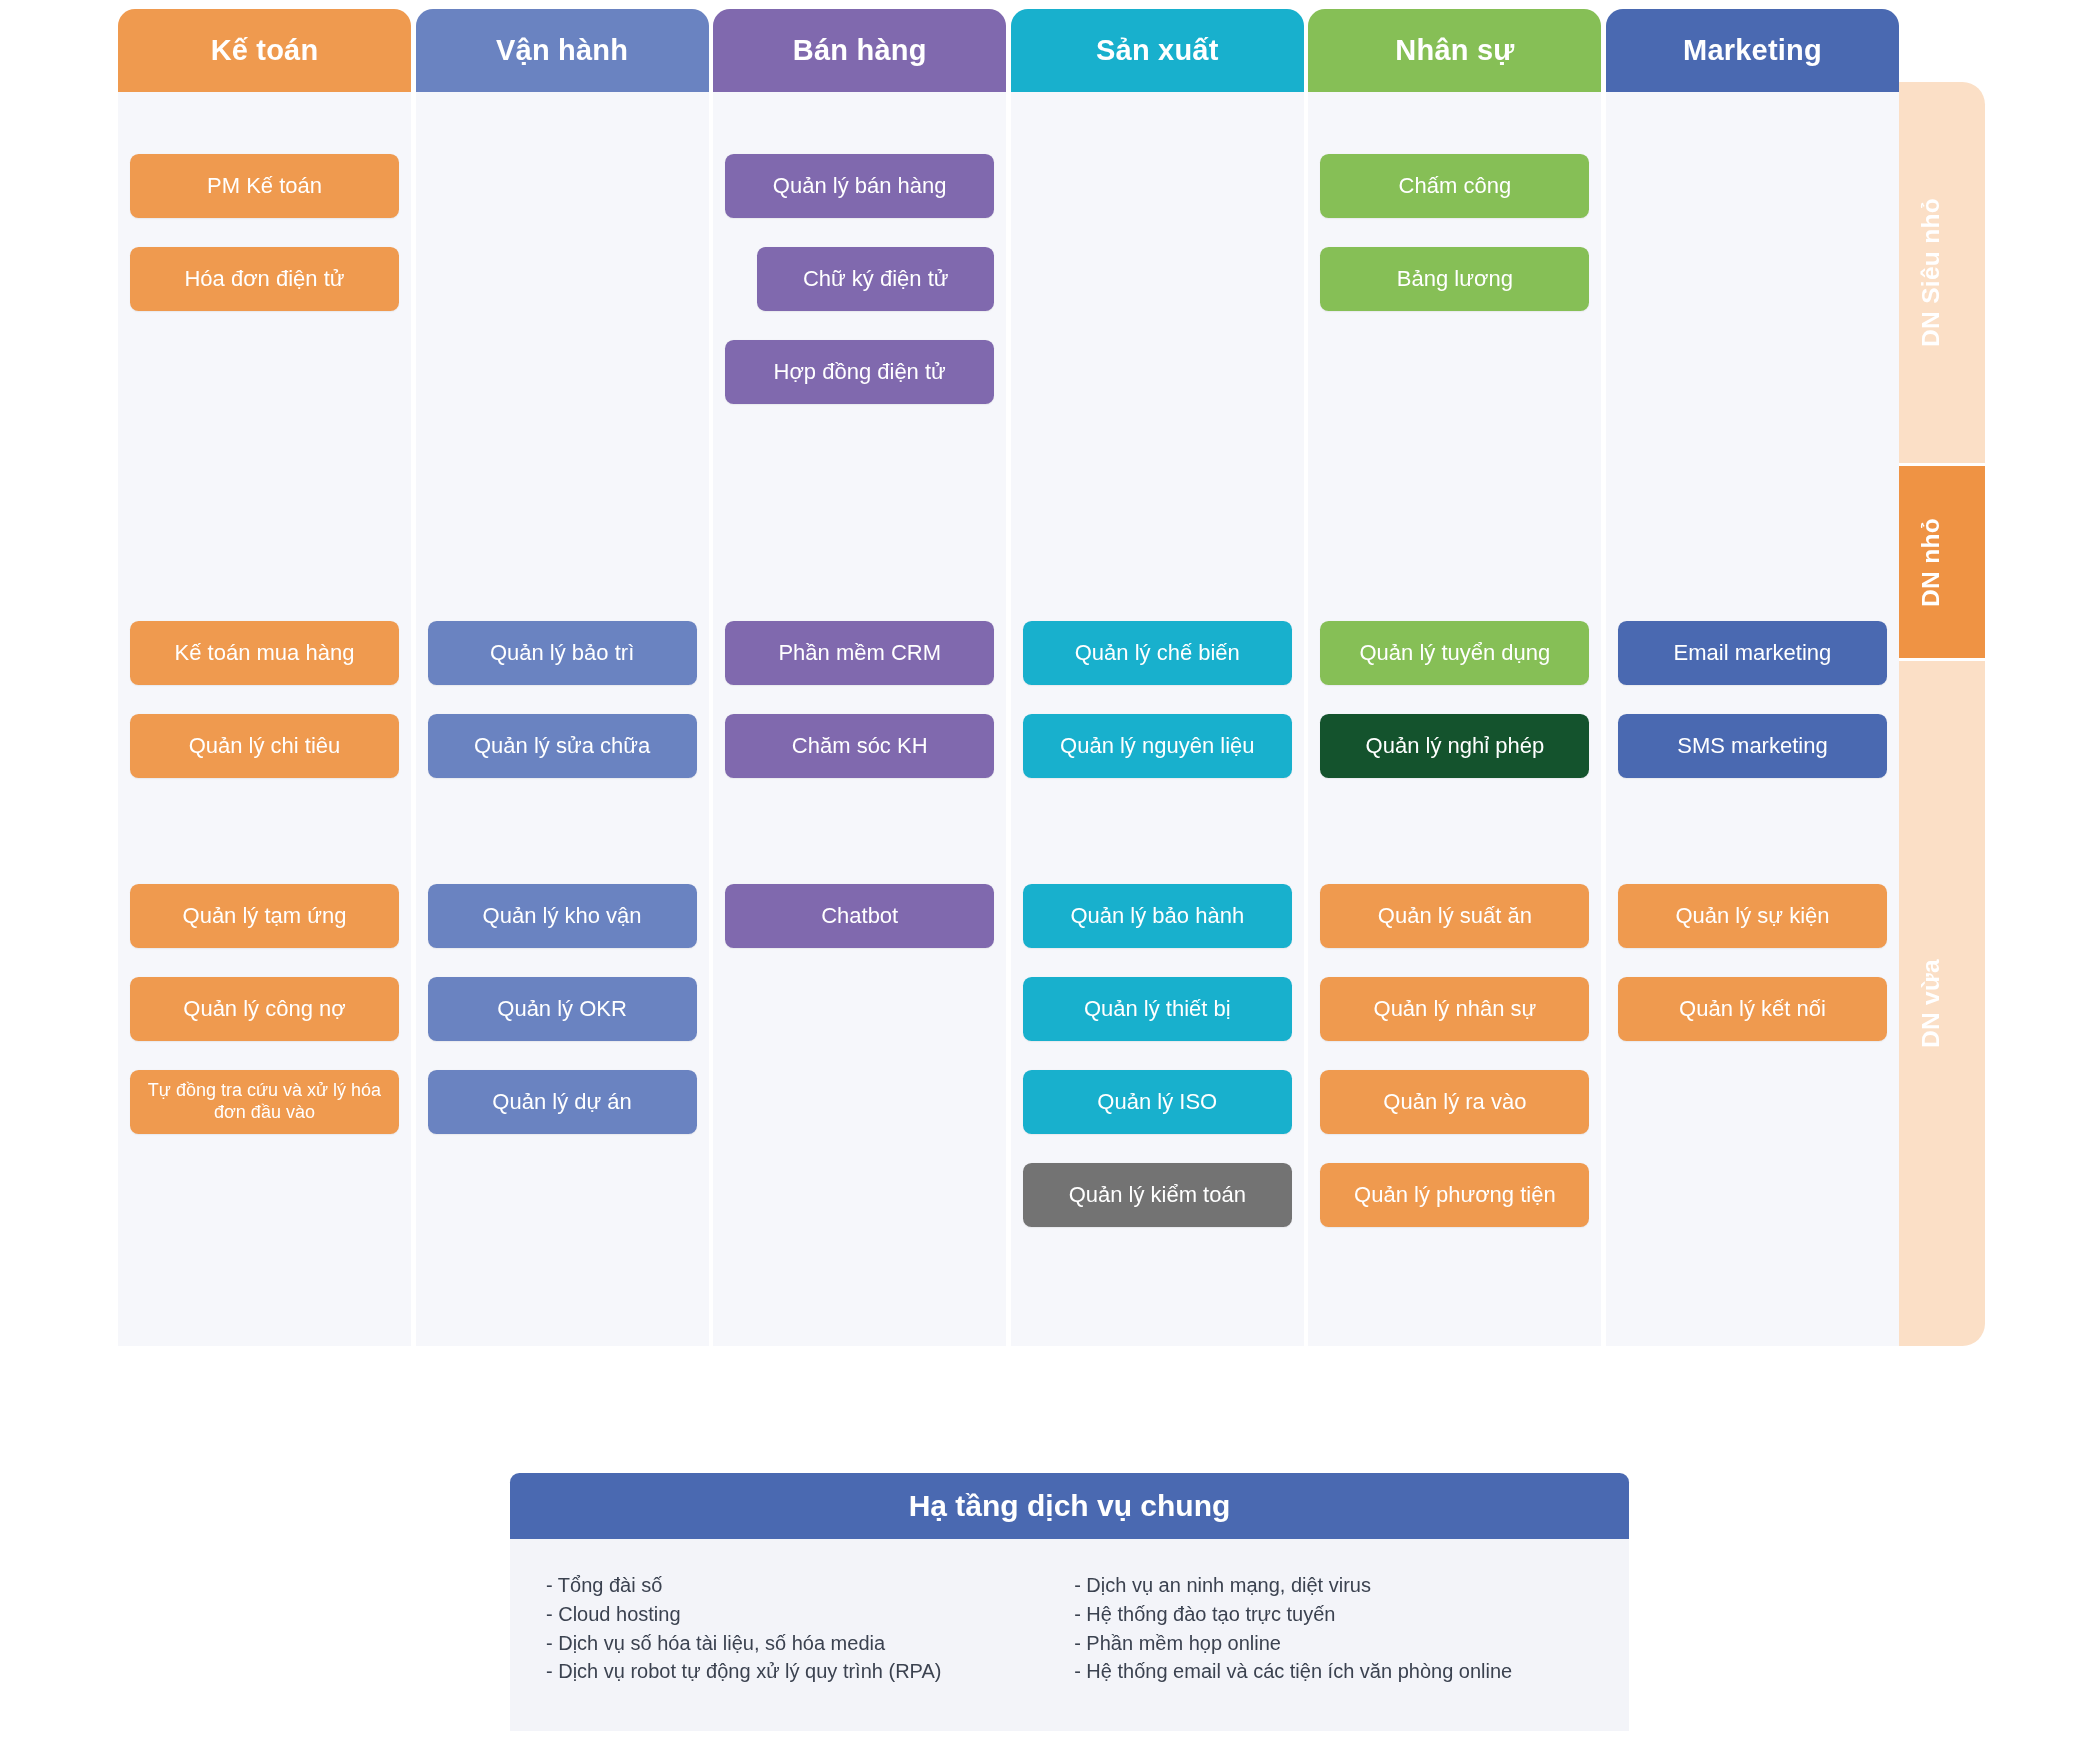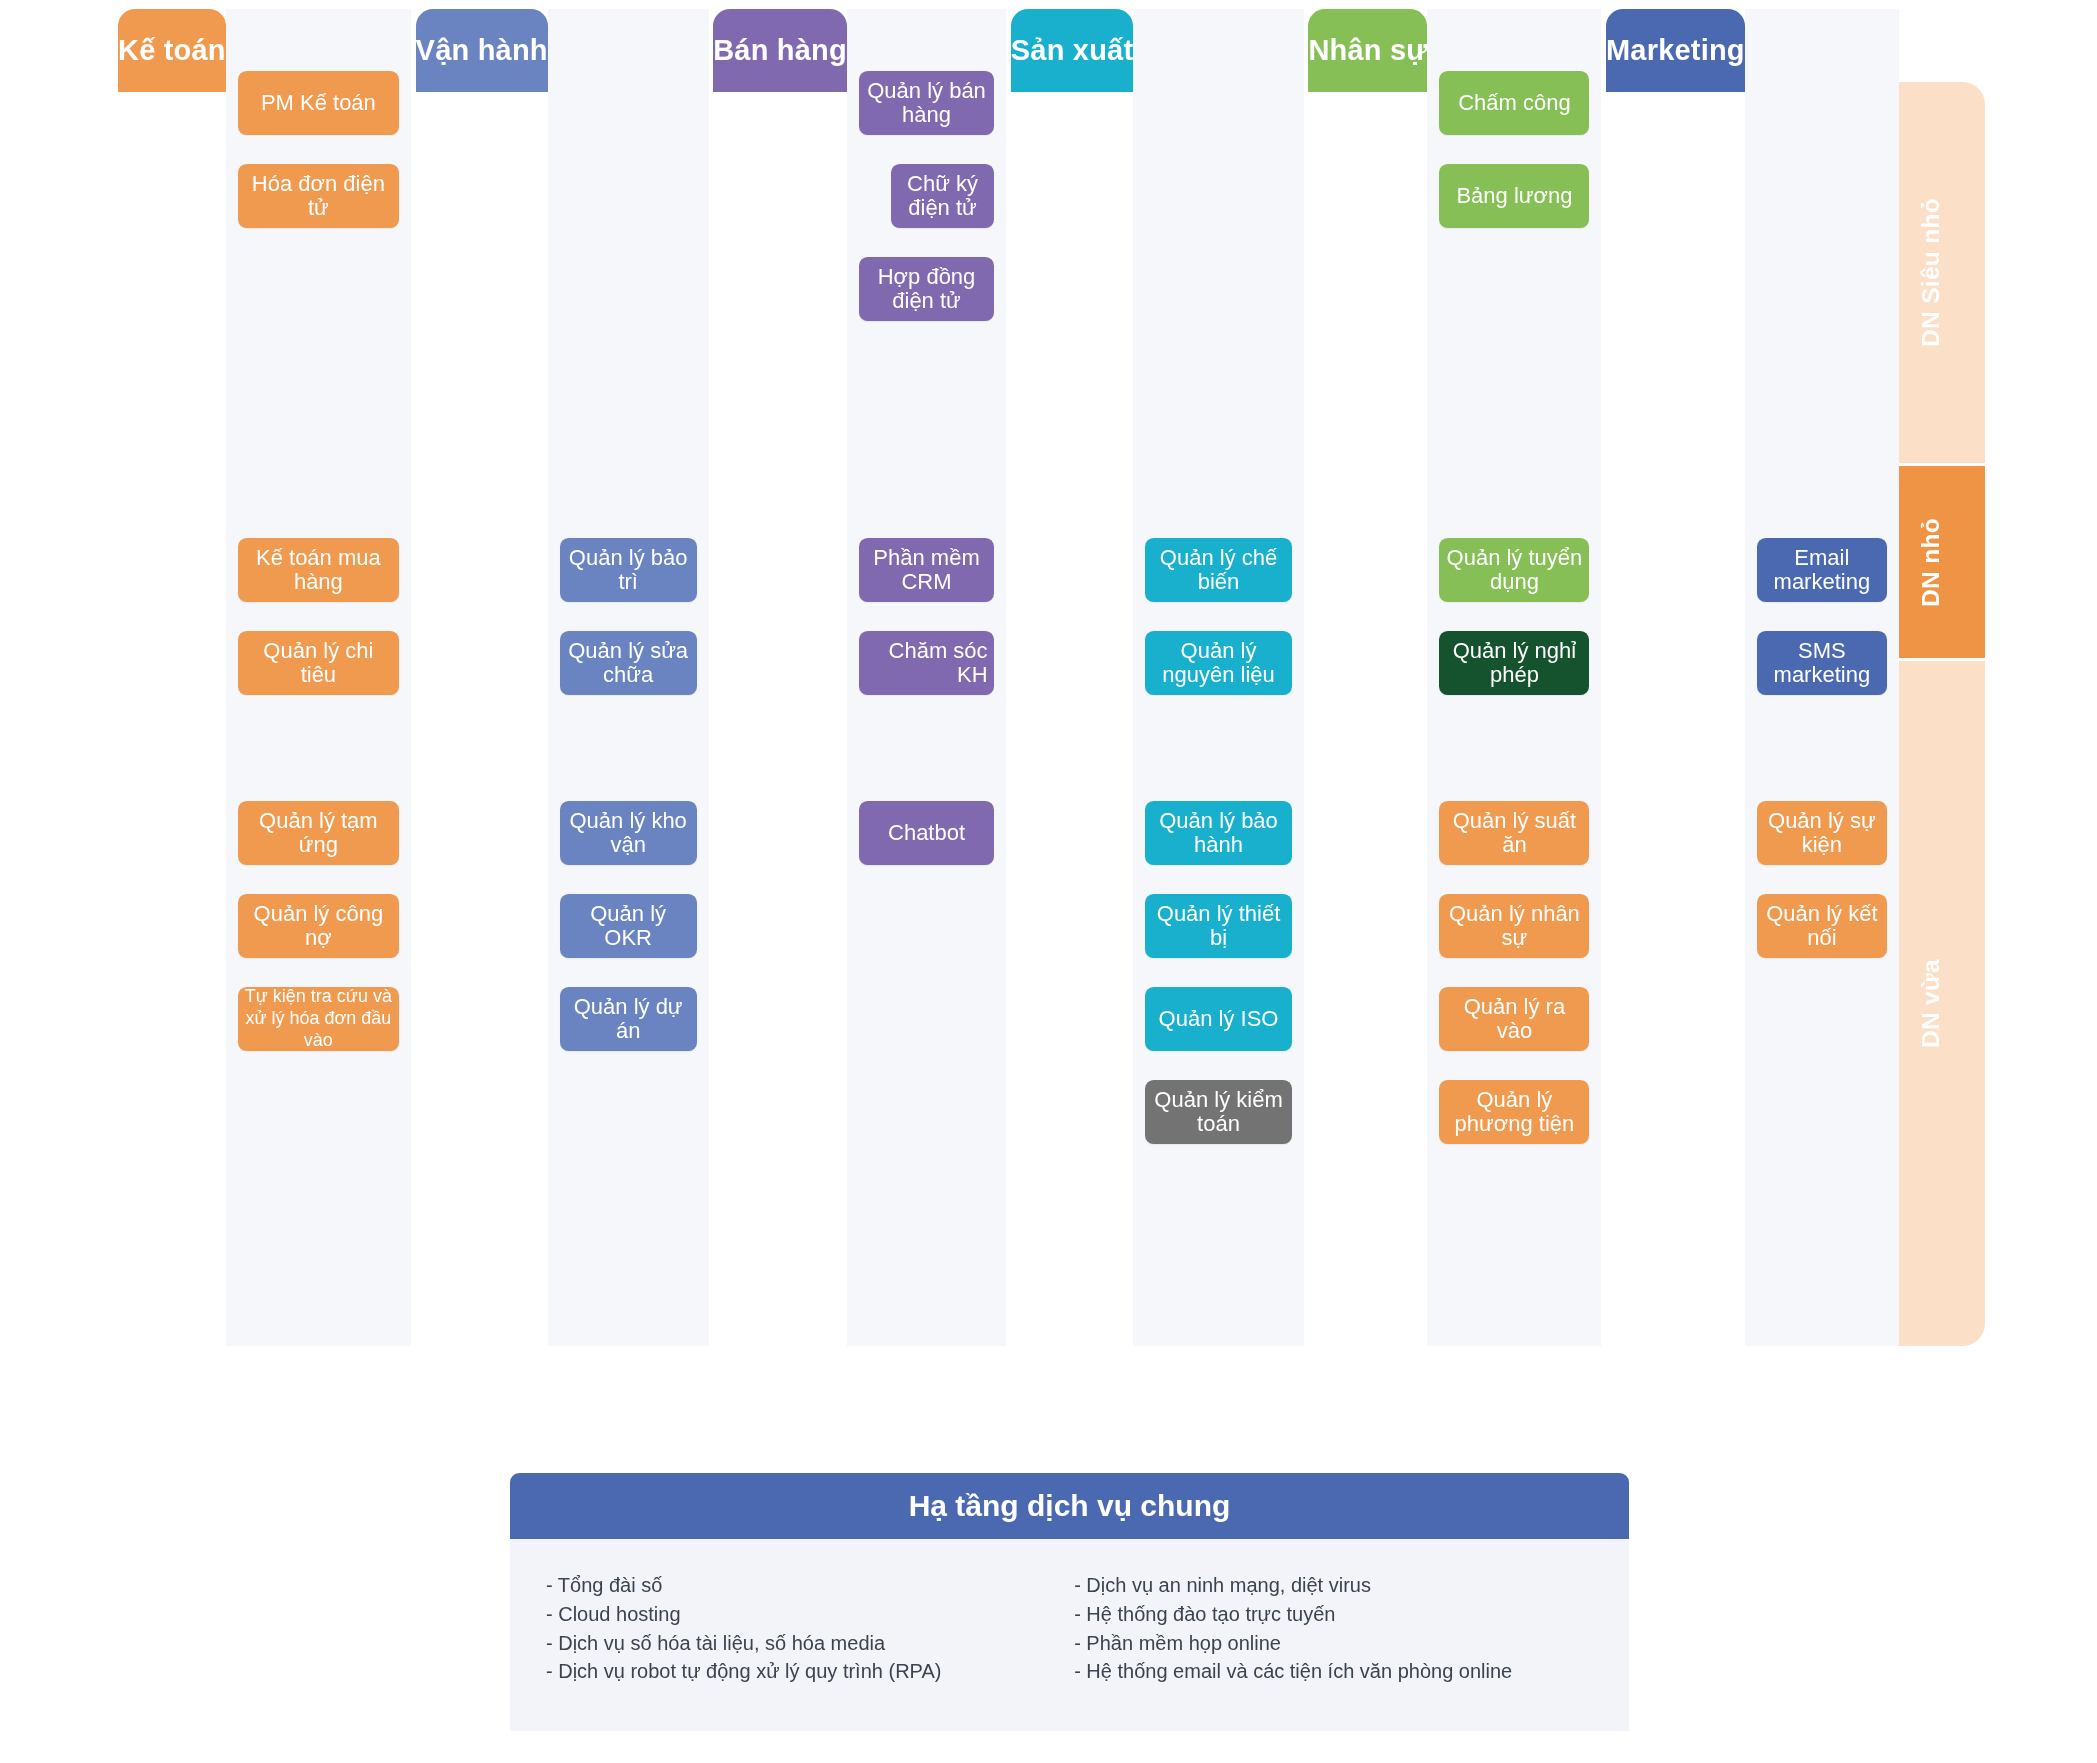--- a/index.html
+++ b/index.html
@@ -59,21 +59,21 @@
   .columns {
     position: absolute;
     left: 0; top: 0;
     width: 1781px; height: 1337px;
     display: flex;
     gap: 4.6px;
   }
   .column {
     flex: 1 1 0;
     display: flex;
-    flex-direction: row;
+    flex-direction: column;
     min-width: 0;
   }
   .col-head {
     height: 83px;
     border-radius: 17px 17px 0 0;
     display: flex; align-items: center; justify-content: center;
     color: #ffffff;
     font-size: 29px;
     font-weight: 700;
     letter-spacing: 0.2px;
@@ -164,21 +164,21 @@
               <div class="chip" style="background: rgb(239, 154, 79);">PM Kế toán</div>
               <div class="chip" style="background: rgb(239, 154, 79);">Hóa đơn điện tử</div>
             </div>
             <div class="seg seg-small">
               <div class="chip" style="background: rgb(239, 154, 79);">Kế toán mua hàng</div>
               <div class="chip" style="background: rgb(239, 154, 79);">Quản lý chi tiêu</div>
             </div>
             <div class="seg seg-medium">
               <div class="chip" style="background: rgb(239, 154, 79);">Quản lý tạm ứng</div>
               <div class="chip" style="background: rgb(239, 154, 79);">Quản lý công nợ</div>
-              <div class="chip two-line" style="background: rgb(239, 154, 79);">Tự kiện tra cứu và xử lý hóa đơn đầu vào</div>
+              <div class="chip two-line" style="background: rgb(239, 154, 79);">Tự đồng tra cứu và xử lý hóa đơn đầu vào</div>
             </div>
           </div>
         </div>
         <div class="column">
           <div class="col-head" style="background: rgb(106, 131, 193);">
             <span>Vận hành</span>
           </div>
           <div class="col-body">
             <div class="seg seg-micro"></div>
             <div class="seg seg-small">

